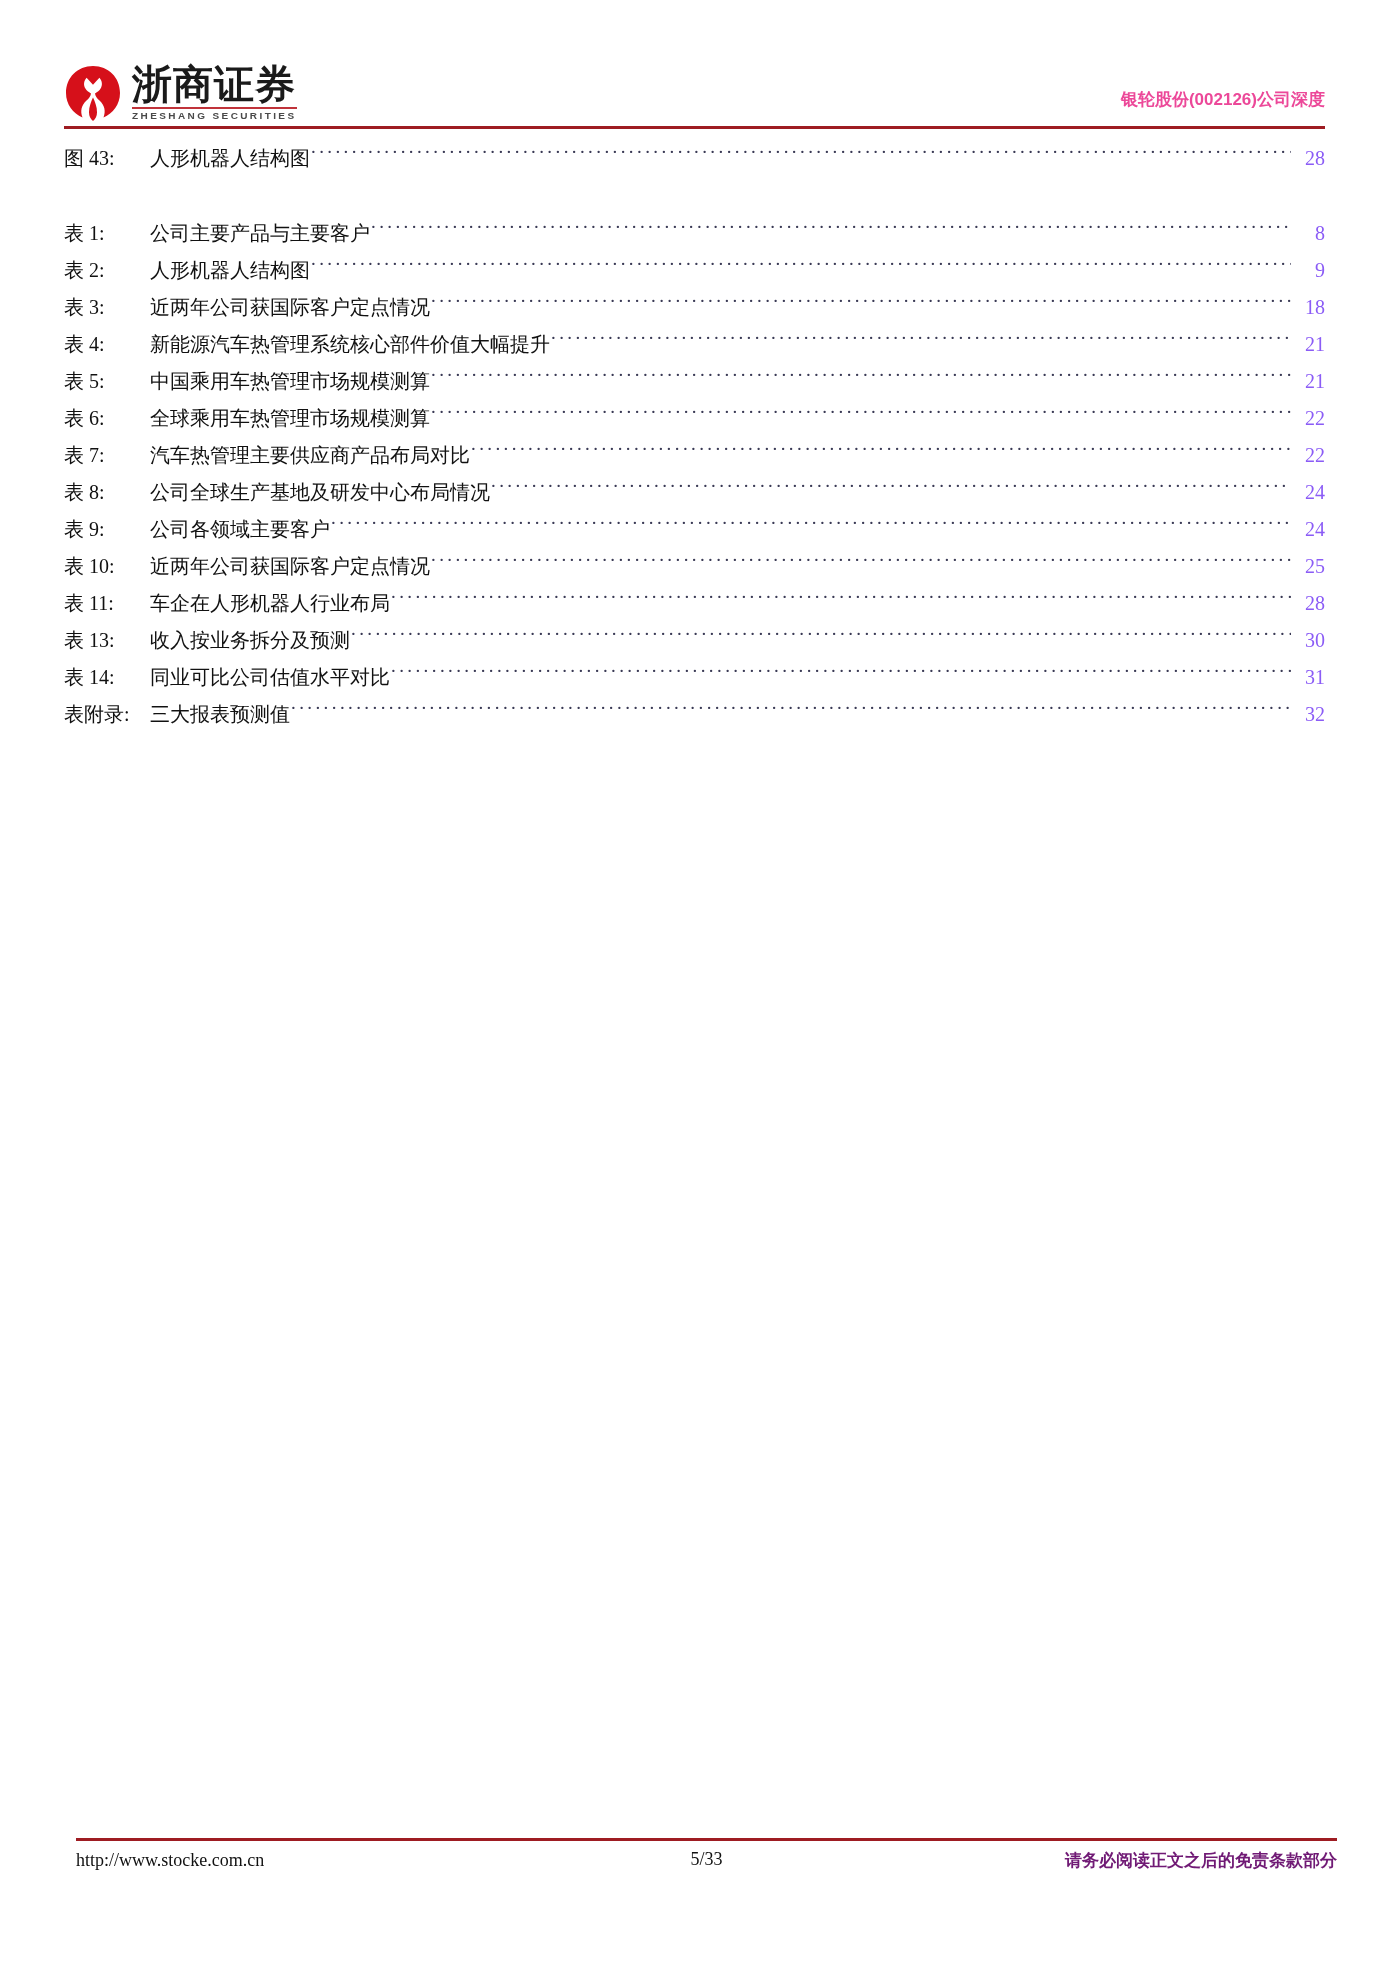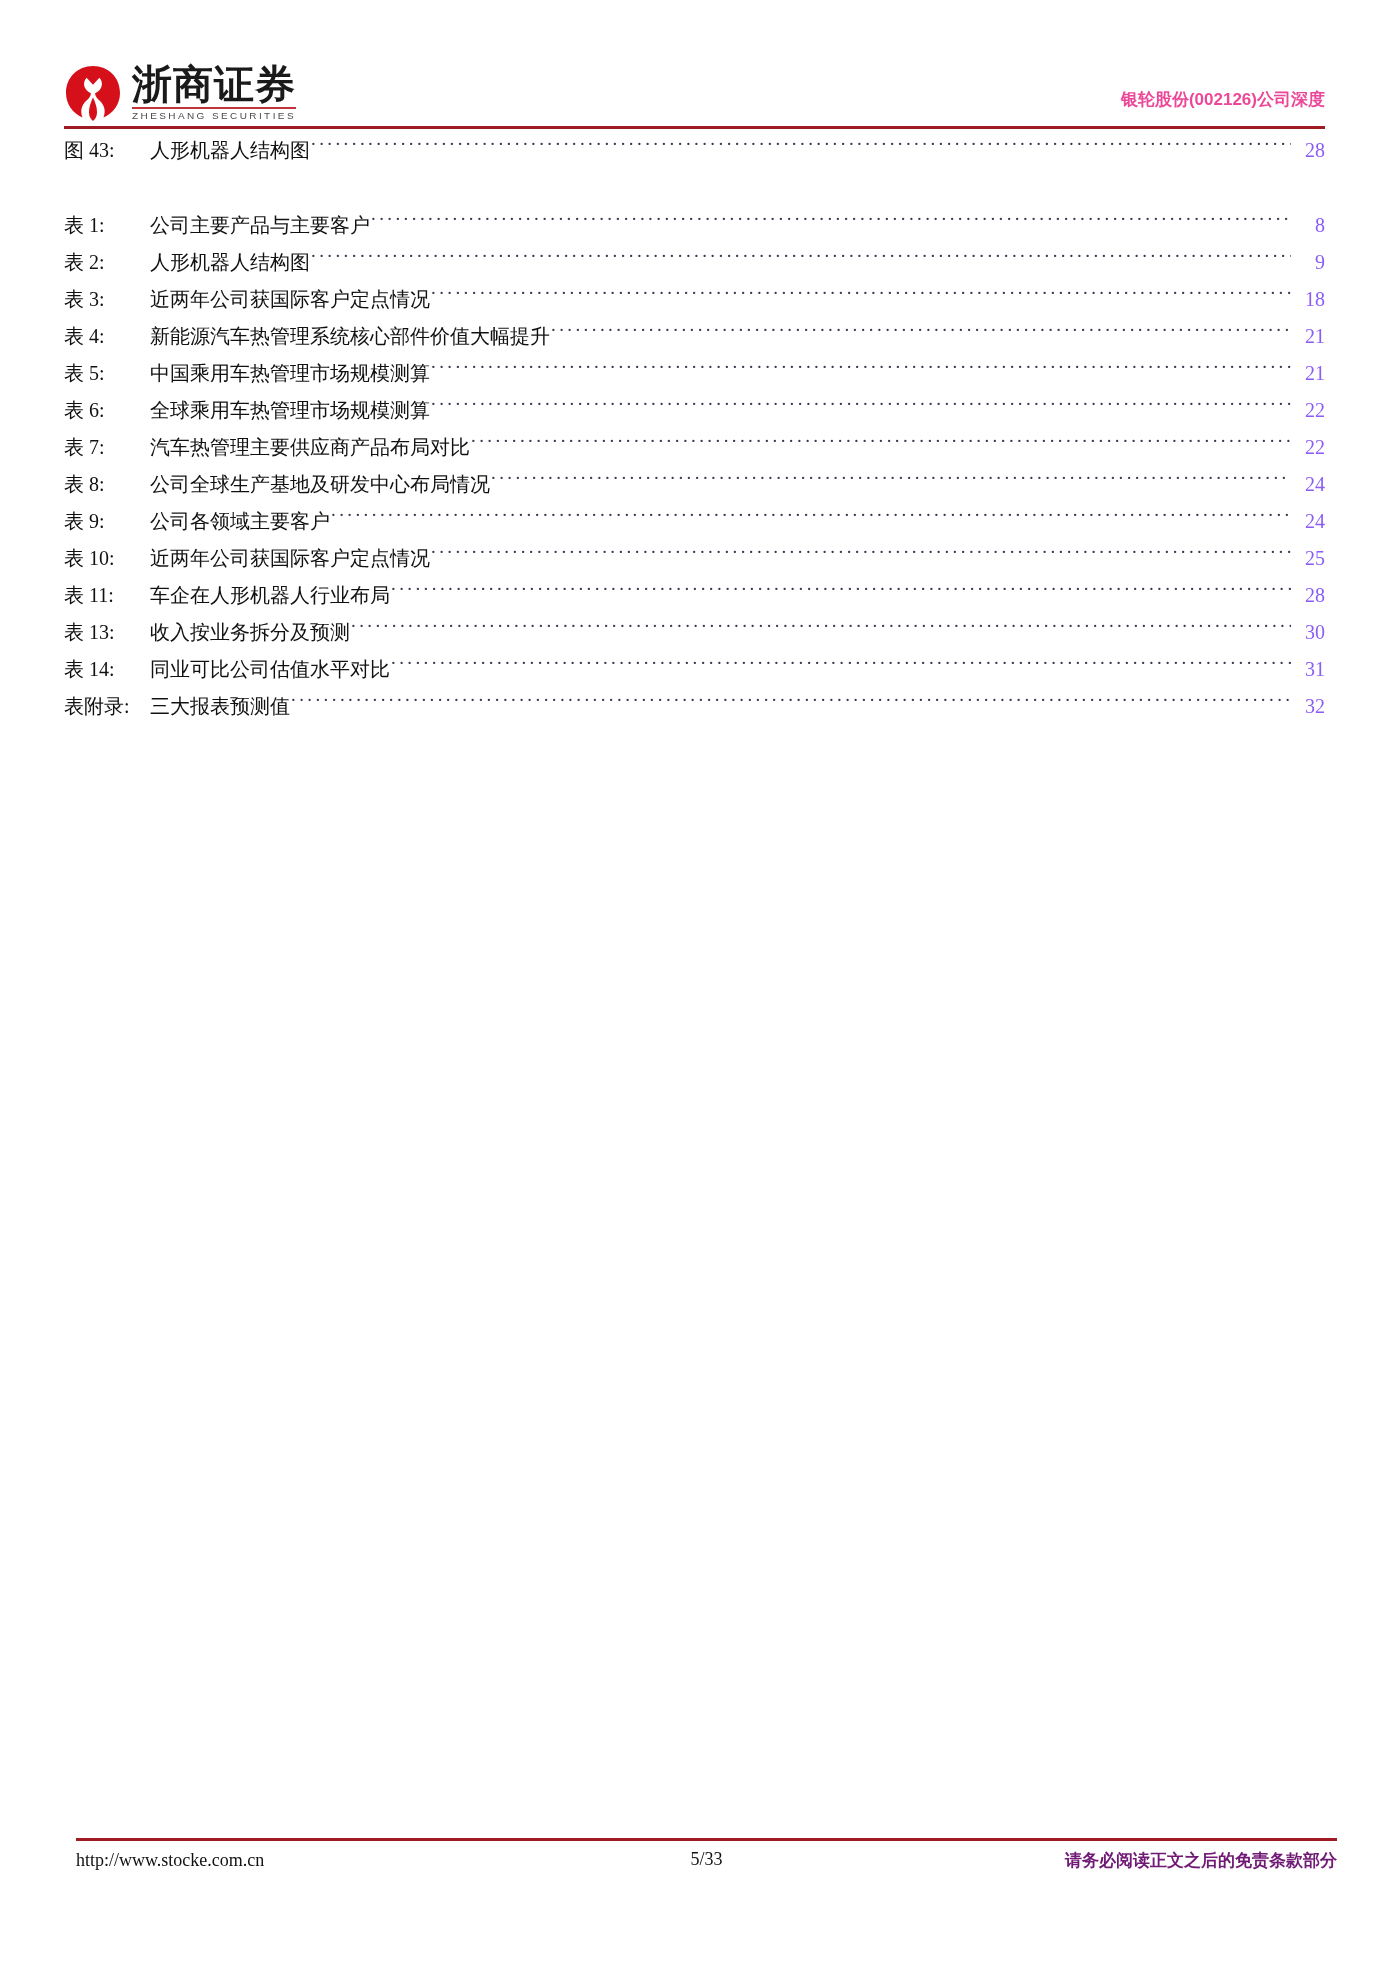--- a/index.html
+++ b/index.html
@@ -60,21 +60,21 @@
   }
   .brand-rule {
     width: 100%;
     height: 2px;
     background: #c0333a;
     margin-top: 1px;
   }
   .brand-en {
     font-family: "Liberation Sans", "DejaVu Sans", sans-serif;
     font-size: 10px;
-    font-weight: normal;
+    font-weight: bold;
     letter-spacing: 2.4px;
     color: #4a4a4a;
     margin-top: 2px;
     white-space: nowrap;
     transform: scaleY(0.92);
     transform-origin: left top;
   }
   .header-title {
     position: absolute;
     right: 64px;
@@ -91,21 +91,21 @@
     top: 126px;
     width: 1261px;
     height: 3px;
     background: #9e1c22;
   }
 
   
   .toc {
     position: absolute;
     left: 64px;
-    top: 132px;
+    top: 140px;
     width: 1261px;
   }
   .toc-group {
     width: 100%;
   }
   .toc-gap {
     height: 38px;
   }
   .toc-row {
     display: flex;

